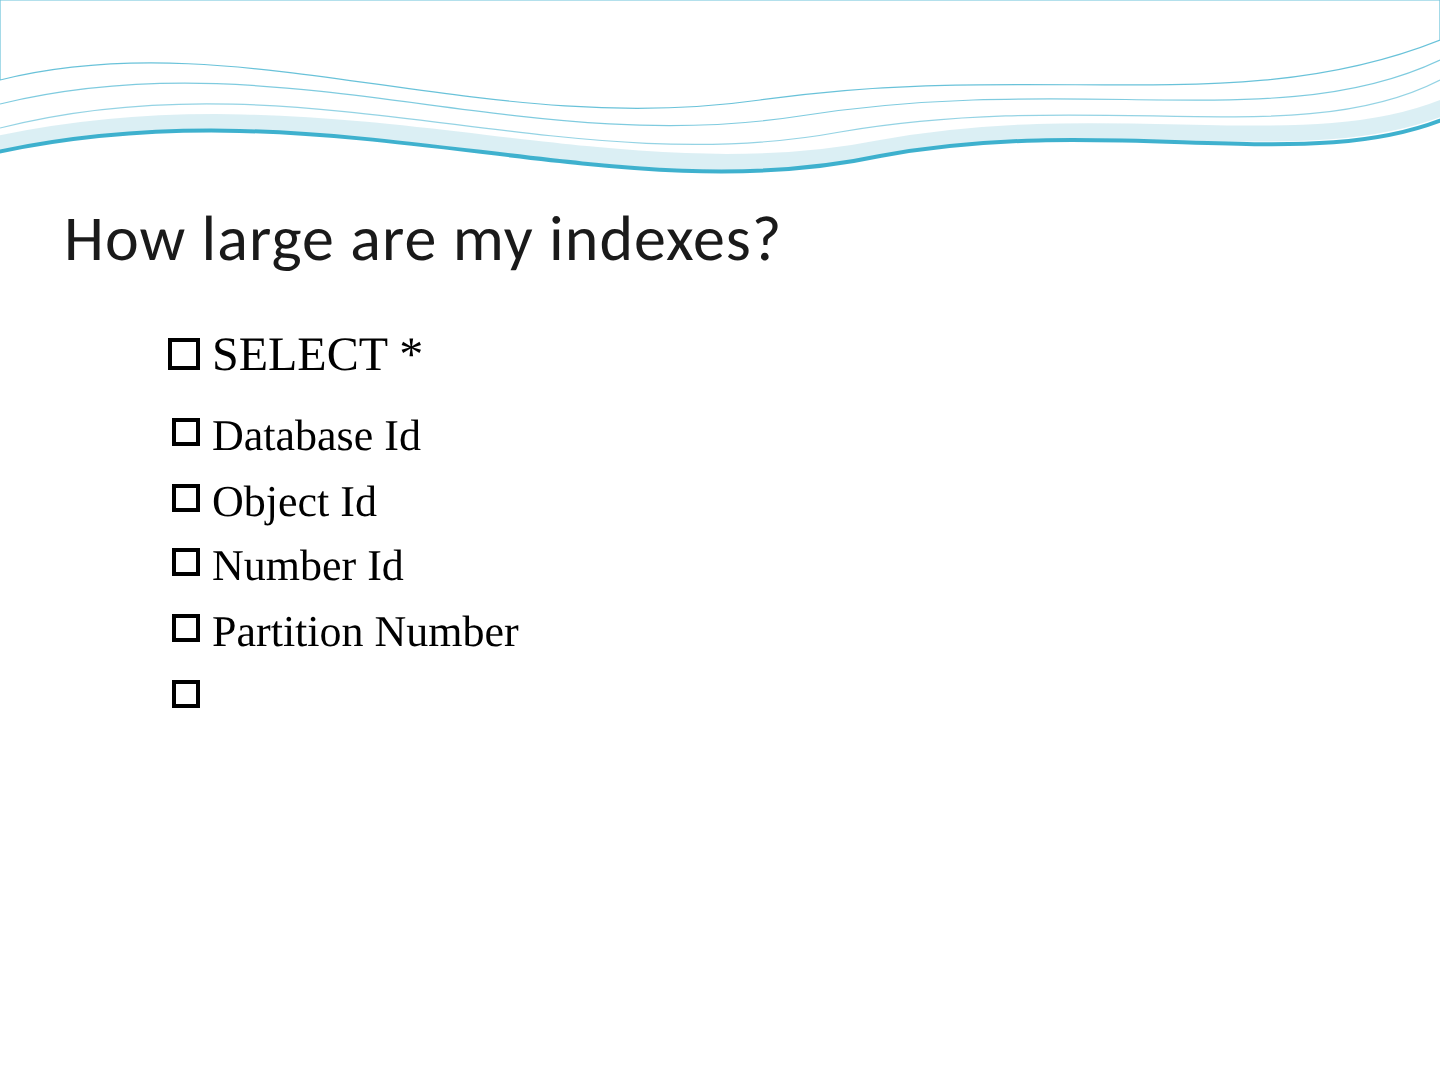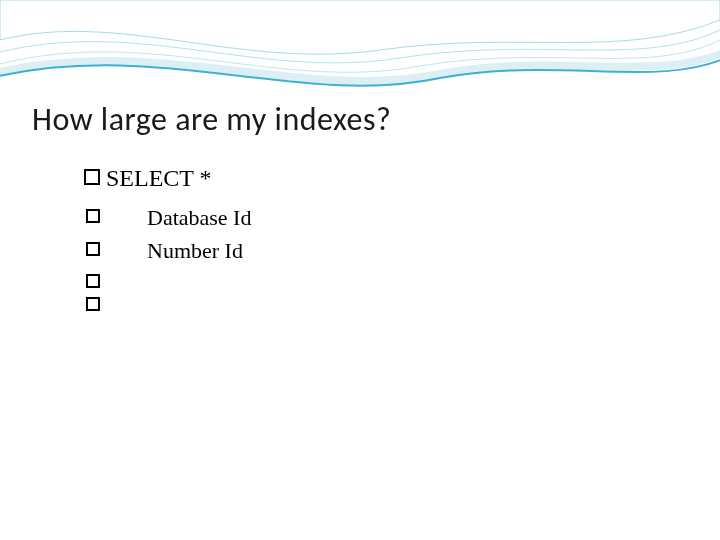--- a/index.html
+++ b/index.html
@@ -52,21 +52,20 @@
     margin-top: 5px;
   }
   .bullet-text {
     font-size: 24px;
     color: #000;
     line-height: 1.3;
     font-family: "Book Antiqua", Palatino, Georgia, serif;
   }
   .bullet-row.level-2 .bullet-text {
     font-size: 22px;
-    margin-left: 41px;
   }
   .spacer-sm { height: 6px; }
 </style>
 </head>
 <body>
 
 <svg class="bg-curves" viewBox="0 0 720 120" preserveAspectRatio="none">
   <path d="M0,40 C120,10 240,70 380,50 C520,30 620,60 720,20 L720,0 L0,0 Z" fill="none" stroke="#2aa8c9" stroke-width="0.6" opacity="0.7"></path>
   <path d="M0,52 C140,18 260,80 400,58 C540,36 640,68 720,30" fill="none" stroke="#2aa8c9" stroke-width="0.6" opacity="0.6"></path>
   <path d="M0,64 C150,26 280,92 420,66 C550,44 650,76 720,40" fill="none" stroke="#2aa8c9" stroke-width="0.6" opacity="0.5"></path>
@@ -83,21 +82,26 @@
   </div>
 
   <div class="spacer-sm"></div>
 
   <div class="bullet-row level-2">
     <span class="bullet-icon"></span>
     <span class="bullet-text">Database Id</span>
   </div>
   <div class="bullet-row level-2">
     <span class="bullet-icon"></span>
+    <span class="bullet-text">Object Id</span>
+  </div>
+  <div class="bullet-row level-2">
+    <span class="bullet-icon"></span>
     <span class="bullet-text">Number Id</span>
   </div>
   <div class="bullet-row level-2">
     <span class="bullet-icon"></span>
+    <span class="bullet-text">Partition Number</span>
   </div>
   <div class="bullet-row level-2">
     <span class="bullet-icon"></span>
   </div>
 </div>
 
 </body></html>

